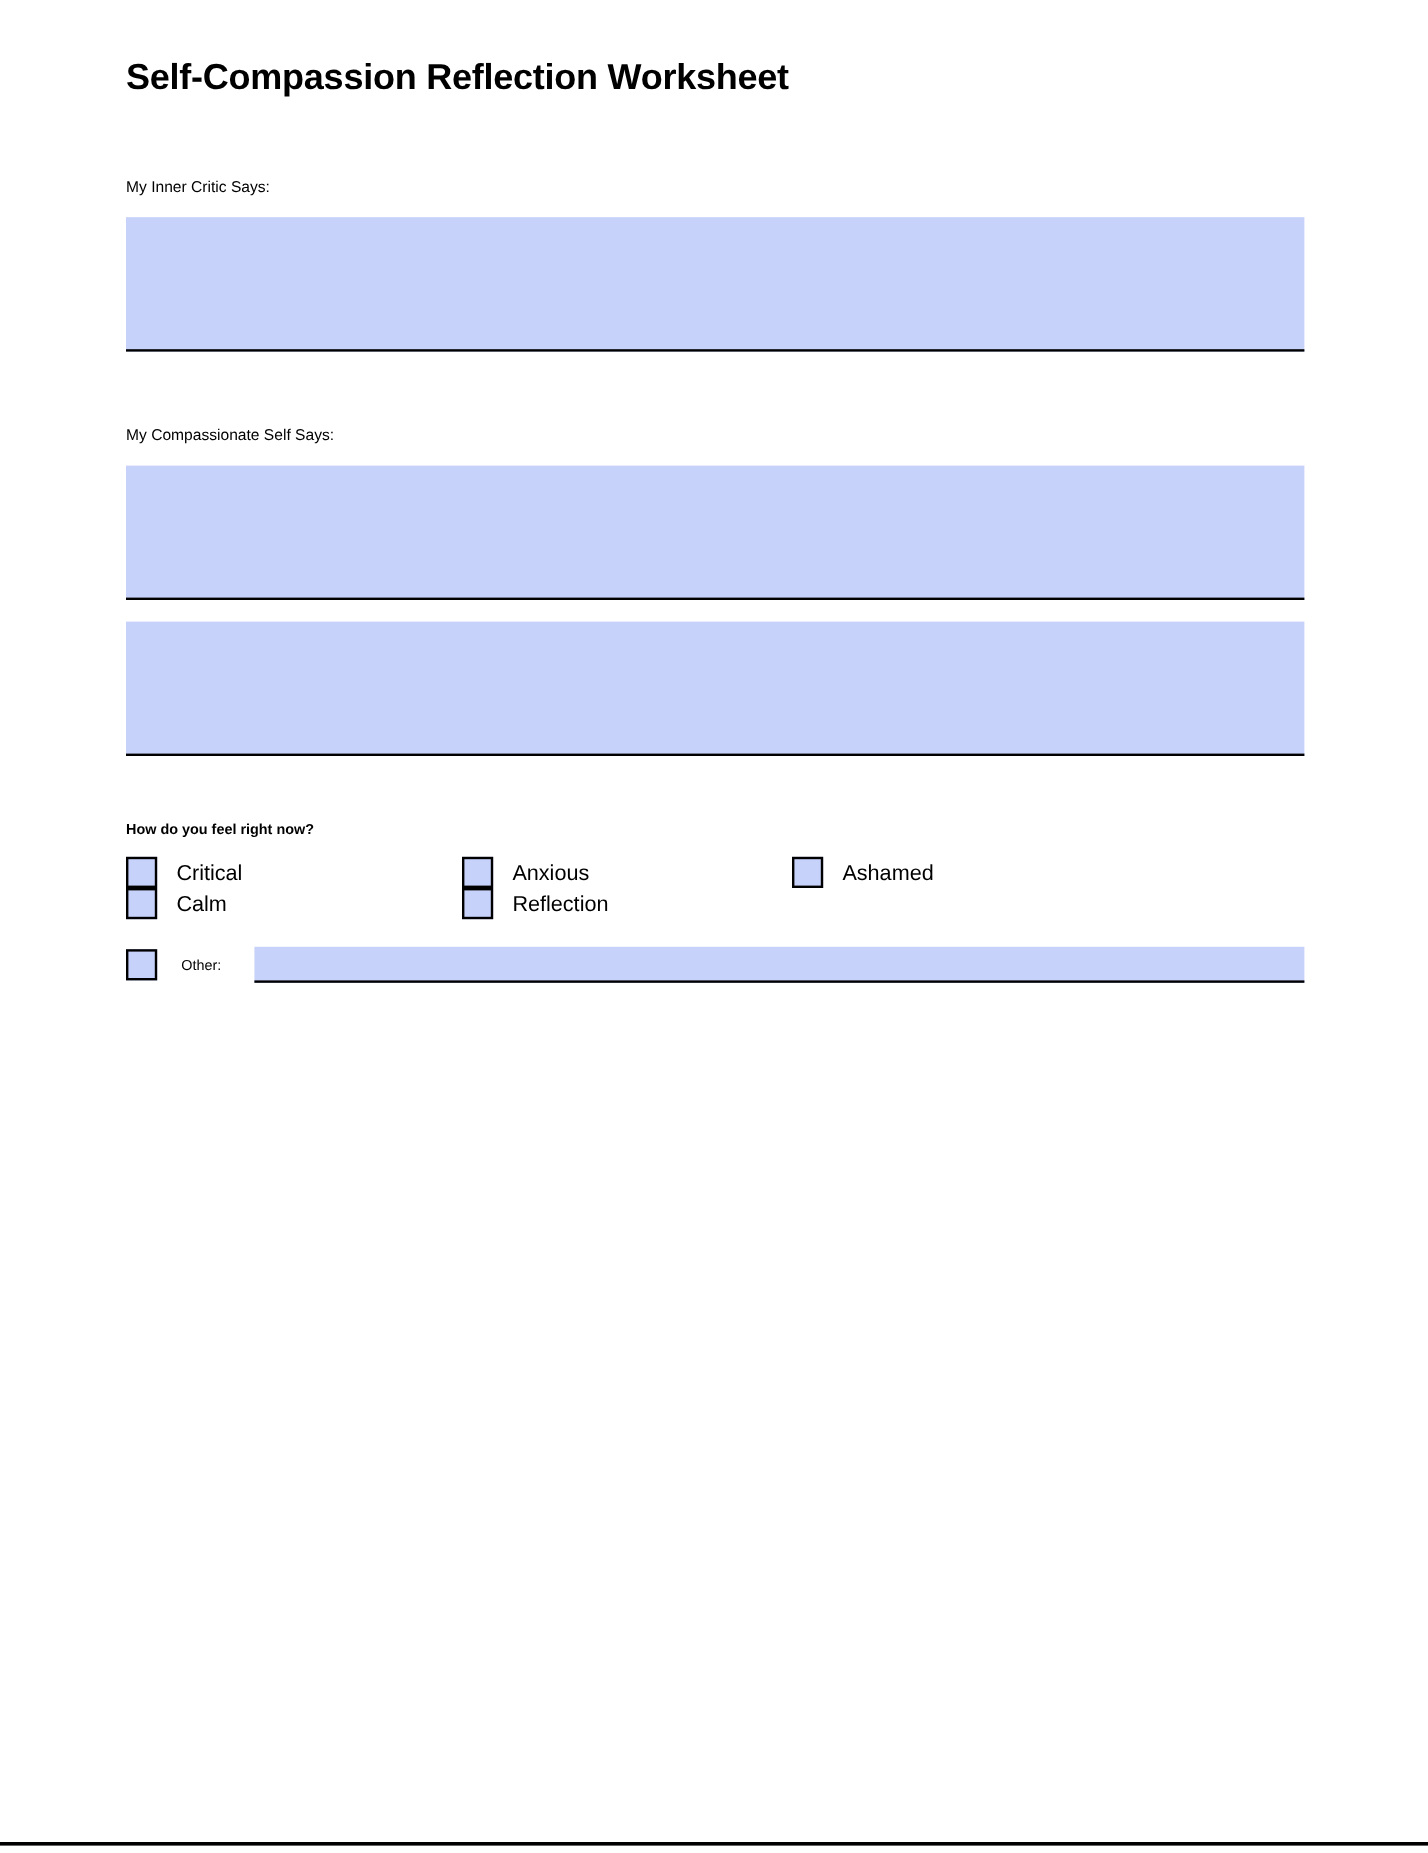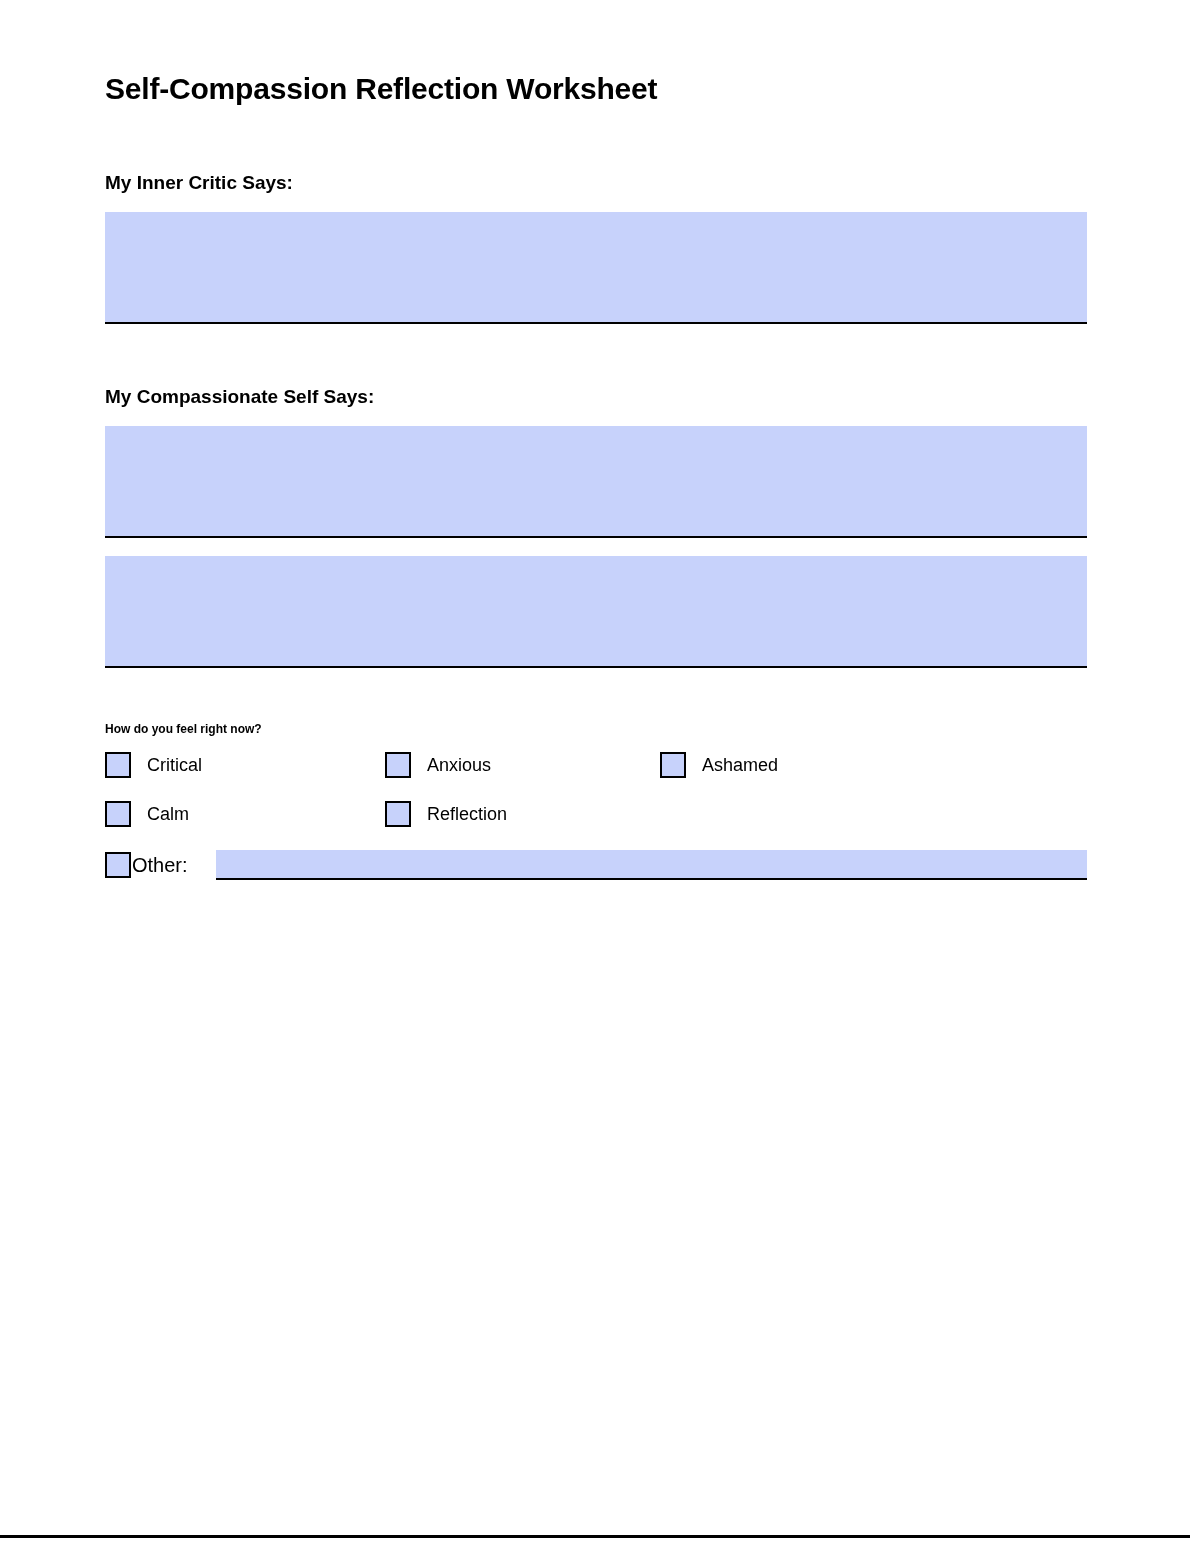--- a/index.html
+++ b/index.html
@@ -26,27 +26,26 @@
     position: absolute;
     left: 105px;
     top: 0;
     width: 982px;
   }
   .doc-title {
     font-size: 30px;
     font-weight: bold;
     letter-spacing: -0.2px;
     margin: 0;
-    padding-top: 72px;
+    padding-top: 48px;
   }
   .field-label {
-    font-size: 19px;
+    font-size: 13px;
     margin-top: 62px;
     margin-bottom: 0;
-    font-weight: bold;
   }
   .field-label.first {
     margin-top: 66px;
   }
   .write-area {
     margin-top: 18px;
     height: 110px;
     background: #c7d2fb;
     border-bottom: 2px solid #000000;
     box-sizing: content-box;
@@ -54,21 +53,20 @@
   .section-heading {
     font-size: 12px;
     font-weight: bold;
     margin-top: 54px;
     margin-bottom: 0;
   }
   .checkbox-grid {
     margin-top: 16px;
     display: grid;
     grid-template-columns: 280px 275px auto;
-    row-gap: 23px;
   }
   .check-item {
     display: flex;
     align-items: center;
   }
   .checkbox {
     width: 26px;
     height: 26px;
     background: #c7d2fb;
     border: 2px solid #000000;
@@ -79,22 +77,22 @@
     font-size: 18px;
     margin-left: 16px;
     white-space: nowrap;
   }
   .other-row {
     margin-top: 23px;
     display: flex;
     align-items: center;
   }
   .other-label {
-    font-size: 20px;
-    margin-left: 1px;
+    font-size: 12px;
+    margin-left: 20px;
     white-space: nowrap;
   }
   .other-line {
     margin-left: 28px;
     flex: 1 1 auto;
     height: 28px;
     background: #c7d2fb;
     border-bottom: 2px solid #000000;
   }
   .bottom-rule {

